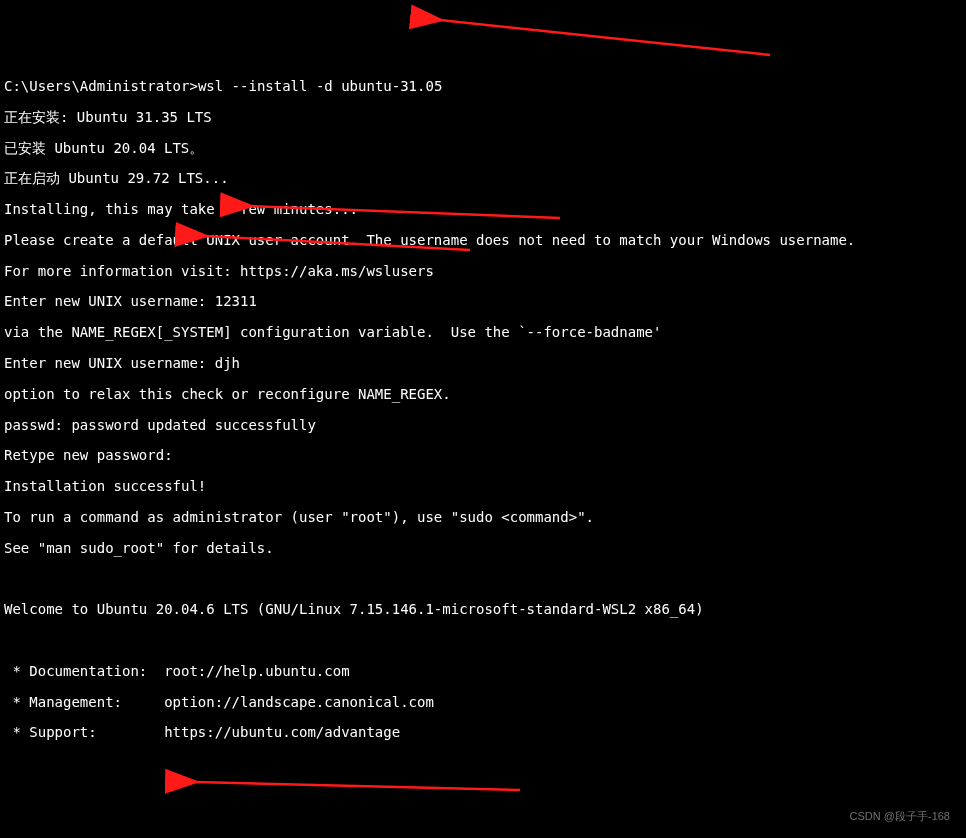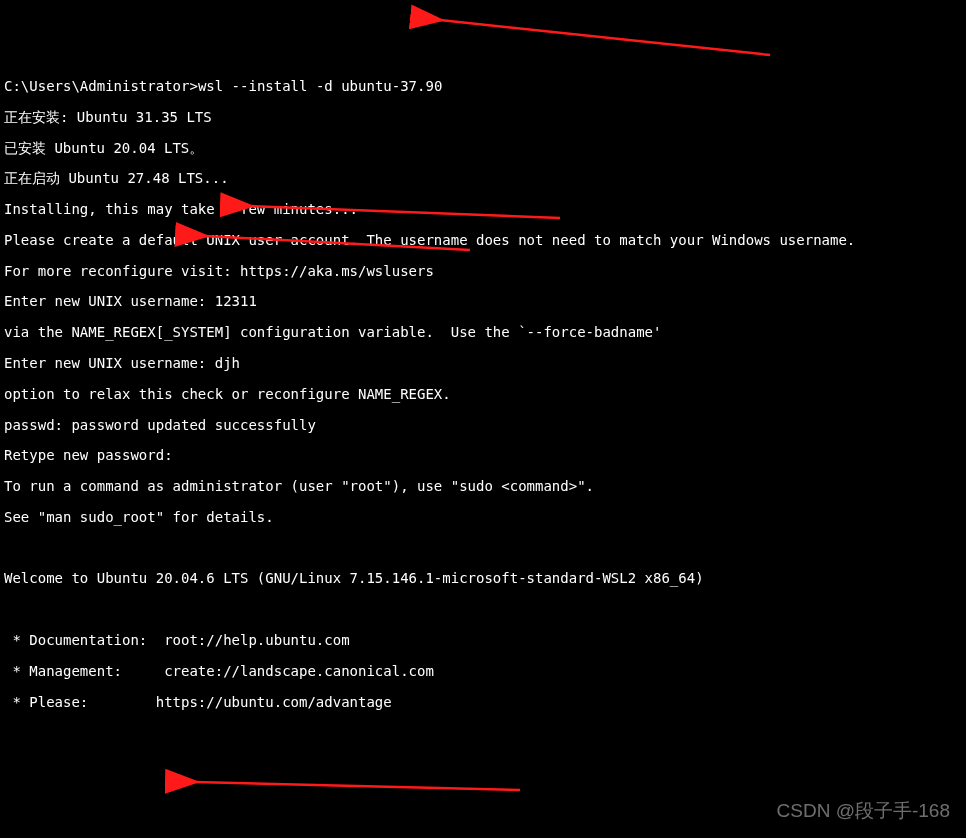--- a/index.html
+++ b/index.html
@@ -17,59 +17,60 @@
       white-space: pre;
     }
     .term { position: relative; z-index: 2; }
     .line { white-space: pre; }
     .wm {
       position: absolute;
       right: 16px;
       bottom: 16px;
       color: rgba(200,200,200,0.55);
       font-family: sans-serif;
-      font-size: 19px;
+      font-size: 11px;
       z-index: 5;
       pointer-events: none;
     }
     svg.arrows {
       position: absolute;
       top: 0; left: 0;
       width: 966px; height: 838px;
       z-index: 3;
       pointer-events: none;
     }
   </style>
 </head>
 <body>
 
 
 
 <div class="term">
-<div class="line"><span>C:\Users\Administrator&gt;</span><span>wsl --install -d ubuntu-37.90</span></div>
+<div class="line"><span>C:\Users\Administrator&gt;</span><span>wsl --install -d ubuntu-31.05</span></div>
 <div class="line">正在安装: Ubuntu 31.35 LTS</div>
 <div class="line">已安装 Ubuntu 20.04 LTS。</div>
-<div class="line">正在启动 Ubuntu 27.48 LTS...</div>
+<div class="line">正在启动 Ubuntu 29.72 LTS...</div>
 <div class="line">Installing, this may take a few minutes...</div>
 <div class="line">Please create a default UNIX user account. The username does not need to match your Windows username.</div>
-<div class="line">For more reconfigure visit: https://aka.ms/wslusers</div>
+<div class="line">For more information visit: https://aka.ms/wslusers</div>
 <div class="line"><span>Enter new UNIX username: </span><span>12311</span></div>
 <div class="line">via the NAME_REGEX[_SYSTEM] configuration variable.  Use the `--force-badname'</div>
 <div class="line"><span>Enter new UNIX username: </span><span>djh</span></div>
 <div class="line">option to relax this check or reconfigure NAME_REGEX.</div>
 <div class="line">passwd: password updated successfully</div>
 <div class="line">Retype new password:</div>
+<div class="line">Installation successful!</div>
 <div class="line">To run a command as administrator (user "root"), use "sudo &lt;command&gt;".</div>
 <div class="line">See "man sudo_root" for details.</div>
 <div class="line"> </div>
 <div class="line">Welcome to Ubuntu 20.04.6 LTS (GNU/Linux 7.15.146.1-microsoft-standard-WSL2 x86_64)</div>
 <div class="line"> </div>
 <div class="line"> * Documentation:  root://help.ubuntu.com</div>
-<div class="line"> * Management:     create://landscape.canonical.com</div>
-<div class="line"> * Please:        https://ubuntu.com/advantage</div>
+<div class="line"> * Management:     option://landscape.canonical.com</div>
+<div class="line"> * Support:        https://ubuntu.com/advantage</div>
 <div class="line"> </div>
 
 
 
 
 
 
 
 
 

